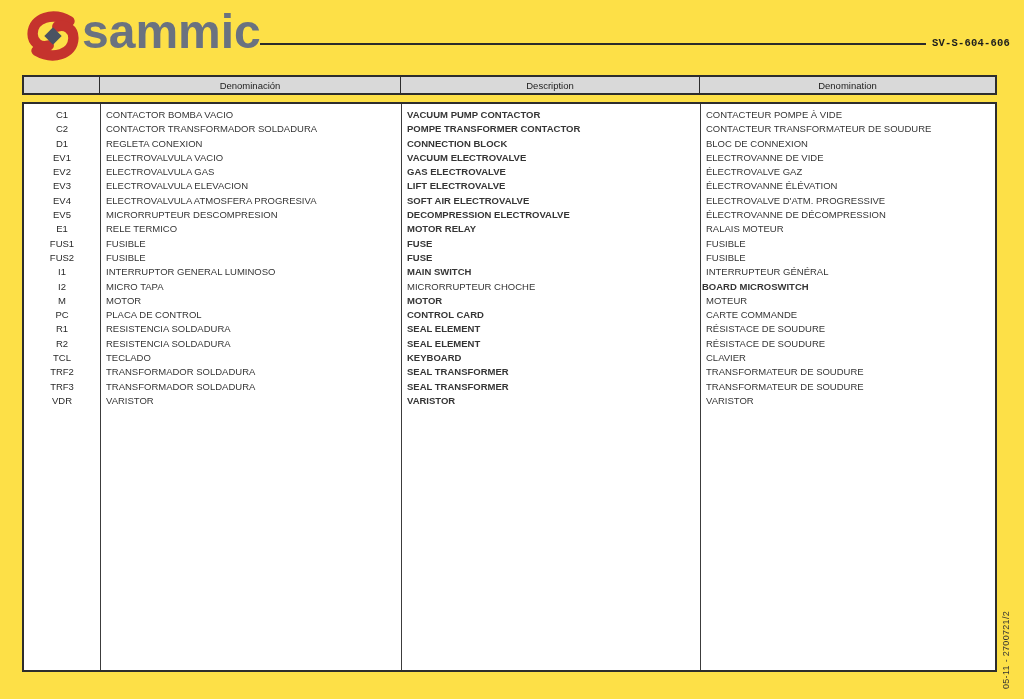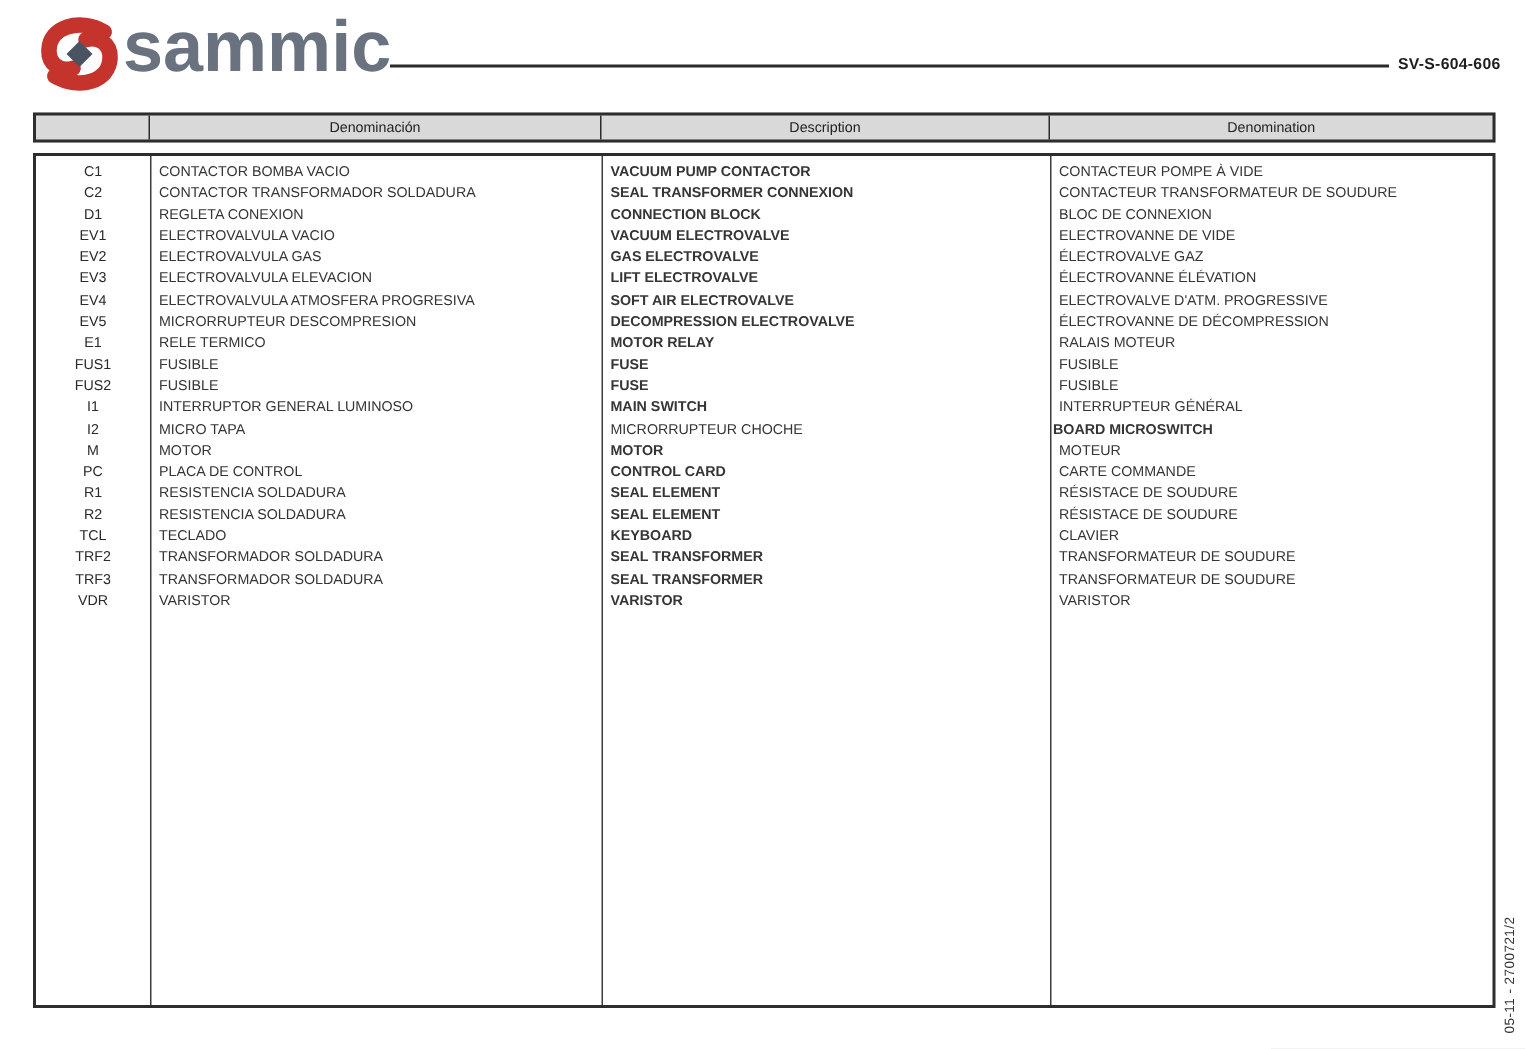--- a/index.html
+++ b/index.html
@@ -1,33 +1,33 @@
 <!DOCTYPE html>
 <html><head>
 <meta charset="utf-8">
 <style>
   * { margin:0; padding:0; box-sizing:border-box; }
   html,body { background:#e9e9e9; }
   .page {
-    position:relative; width:1024px; height:699px; background:#ffffff;
+    position:relative; width:1024px; height:699px; background:#fde047;
     font-family:"Liberation Sans", sans-serif; color:#3a3a3a; overflow:hidden;
   }
   
   .logo-mark { position:absolute; left:27px; top:9px; width:52px; height:54px; }
   .wordmark {
     position:absolute; left:82px; top:7px;
     font-size:48px; font-weight:bold; letter-spacing:0px;
     color:#6a7280; line-height:50px;
   }
   .rule {
     position:absolute; left:260px; top:43px; width:666px; height:2px; background:#2b2b2b;
   }
   .doc-code {
     position:absolute; left:932px; top:37px;
-    font-size:10.5px; font-weight:bold; color:#1d1d1d; letter-spacing:0.2px;
+    font-size:10.5px; font-weight:bold; color:#1d1d1d; letter-spacing:0.2px;font-family:Liberation Mono, monospace;
   }
   
   .thead {
     position:absolute; left:22px; top:75px; width:975px; height:20px;
     background:#d9d9d9; border:2px solid #2d2d2d; display:flex;
   }
   .thead .hcell {
     display:flex; align-items:center; justify-content:center;
     font-size:9.5px; color:#222; border-right:1px solid #2d2d2d;
   }
@@ -87,21 +87,21 @@
     <div class="rows">
         <div class="row">
           <div class="cell code">C1</div>
           <div class="cell es">CONTACTOR BOMBA VACIO</div>
           <div class="cell en">VACUUM PUMP CONTACTOR</div>
           <div class="cell fr">CONTACTEUR POMPE À VIDE</div>
         </div>
         <div class="row">
           <div class="cell code">C2</div>
           <div class="cell es">CONTACTOR TRANSFORMADOR SOLDADURA</div>
-          <div class="cell en">SEAL TRANSFORMER CONNEXION</div>
+          <div class="cell en">POMPE TRANSFORMER CONTACTOR</div>
           <div class="cell fr">CONTACTEUR TRANSFORMATEUR DE SOUDURE</div>
         </div>
         <div class="row">
           <div class="cell code">D1</div>
           <div class="cell es">REGLETA CONEXION</div>
           <div class="cell en">CONNECTION BLOCK</div>
           <div class="cell fr">BLOC DE CONNEXION</div>
         </div>
         <div class="row">
           <div class="cell code">EV1</div>

